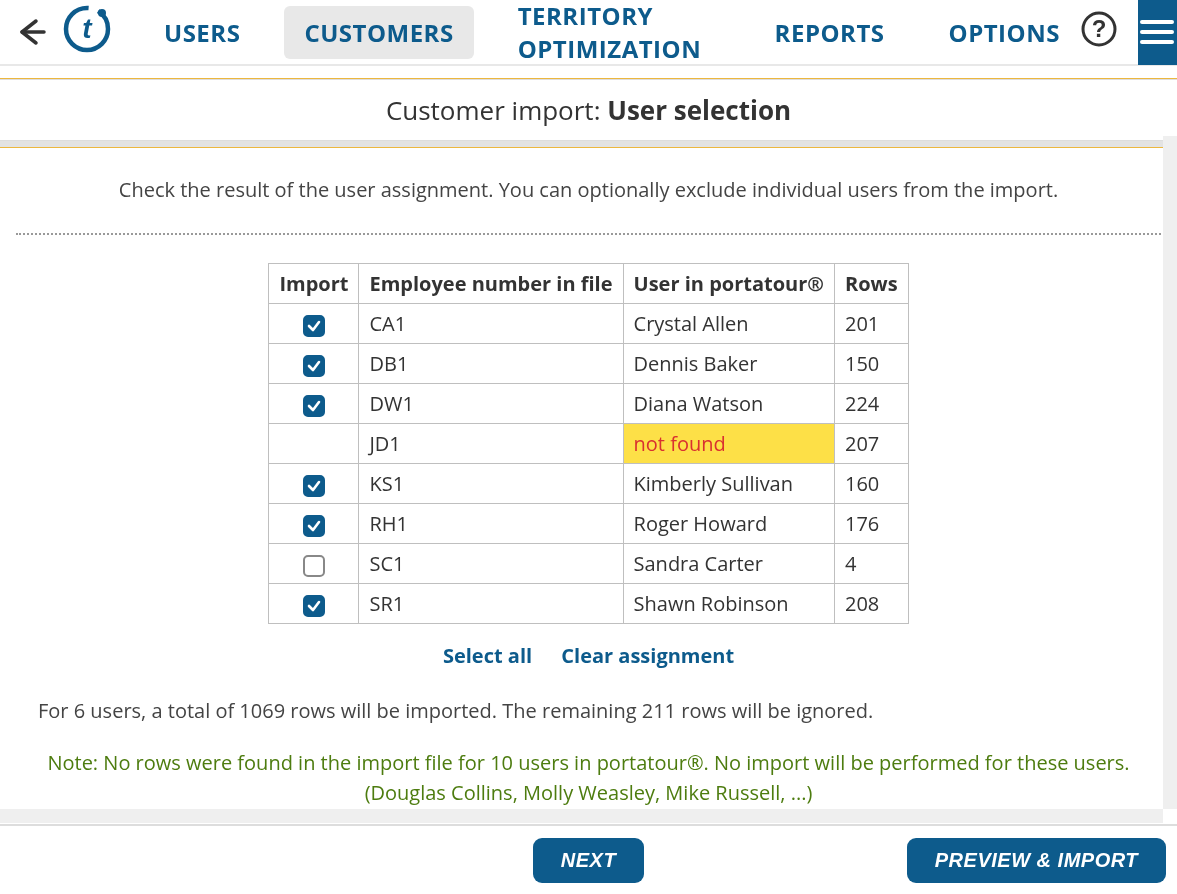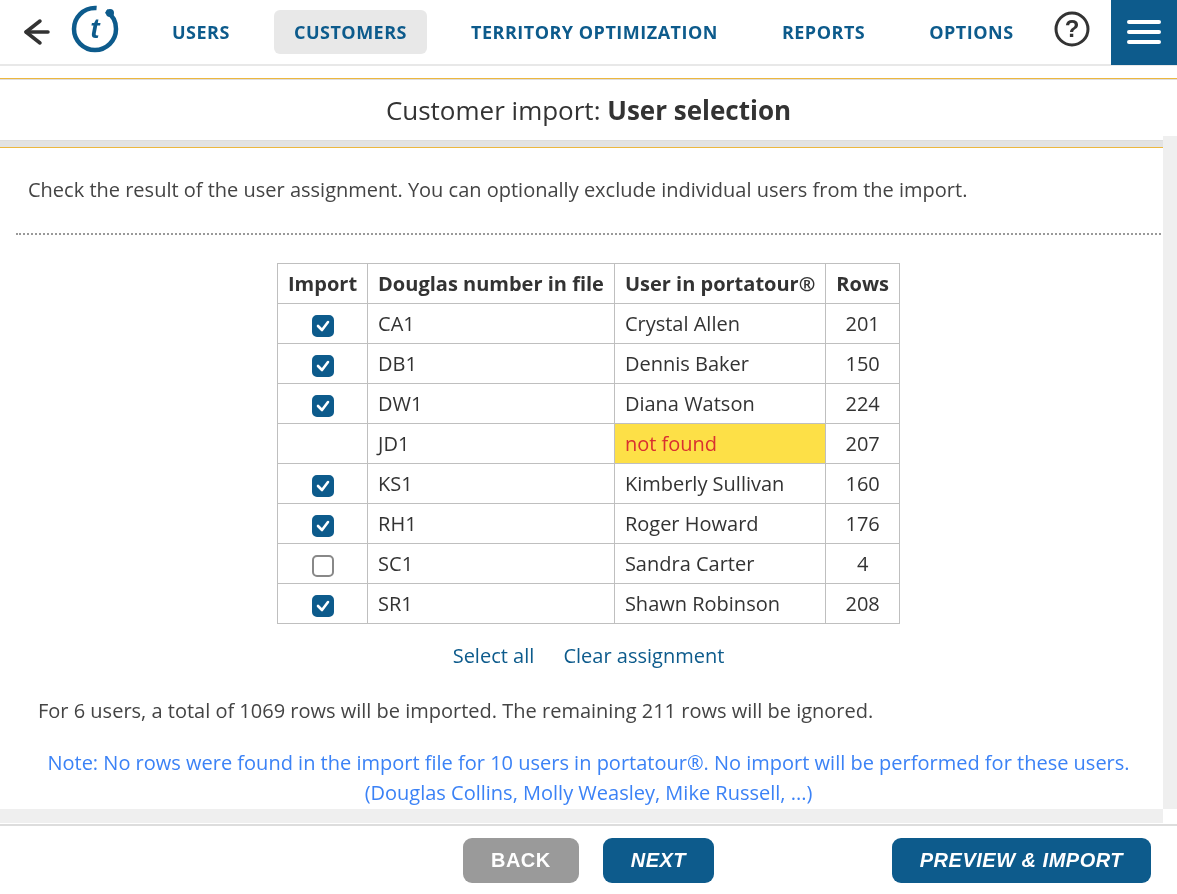--- a/index.html
+++ b/index.html
@@ -34,21 +34,21 @@
     margin-left: 14px;
     margin-right: 32px;
     cursor: pointer;
   }
   .nav-item {
     color: #0d5b8c;
     font-weight: 700;
     letter-spacing: 0.5px;
     padding: 10px 20px;
     cursor: pointer;
-    font-size: 18px;
+    font-size: 24px;
     border-radius: 6px;
   }
   .nav-item.active {
     background: #e8e8e8;
     color: #0d5b8c;
   }
   .nav-spacer { margin: 0 12px; }
   .help-icon {
     margin-left: auto;
     margin-right: 20px;
@@ -89,21 +89,21 @@
   .content {
     position: absolute;
     top: 136px;
     bottom: 70px;
     left: 0;
     right: 0;
     overflow: auto;
     padding: 0 8px;
   }
   .instruction {
-    text-align: left;
+    text-align: center;
     font-size: 20px;
     color: #444;
     margin: 40px 20px 30px;
   }
   .dotted {
     border: none;
     border-top: 2px dotted #999;
     margin: 0 8px 28px;
   }
   table.data {
@@ -114,21 +114,21 @@
     border: 1px solid #bfbfbf;
     padding: 6px 10px;
     font-size: 20px;
     text-align: left;
   }
   table.data th {
     font-weight: 700;
     background: #fff;
   }
   table.data td.center { text-align: center; }
-  table.data td.right { text-align: center; }
+  table.data td.right { text-align: left; }
   .cb {
     width: 22px;
     height: 22px;
     border-radius: 5px;
     display: inline-flex;
     align-items: center;
     justify-content: center;
     cursor: pointer;
     vertical-align: middle;
   }
@@ -147,30 +147,31 @@
   .select-links {
     text-align: center;
     margin: 18px 0 28px;
     font-size: 20px;
   }
   .select-links a {
     color: #0d5b8c;
     text-decoration: none;
     margin: 0 12px;
     cursor: pointer;
+    font-weight: bold;
   }
   .summary {
     font-size: 20px;
     color: #444;
     margin: 0 30px 24px;
   }
   .note {
     text-align: center;
     font-size: 20px;
-    color: #3b82f6;
+    color: #4d7c0f;
     margin: 0 30px 20px;
     line-height: 1.5;
   }
   
   .footer {
     position: absolute;
     bottom: 0;
     left: 0;
     right: 0;
     height: 70px;
@@ -188,21 +189,21 @@
     border-radius: 9px;
     border: none;
     cursor: pointer;
     color: #fff;
     letter-spacing: 0.5px;
   }
   .btn-grey { background: #9a9a9a; }
   .btn-blue { background: #0d5b8c; font-style: italic; }
   .btn-preview {
     position: absolute;
-    right: 26px;
+    right: 11px;
     margin-left: 20px;
   }
   
   .scroll-track-v {
     position:absolute; right:0; top:136px; bottom:85px; width:14px; background:#efefef;
   }
   .scroll-track-h {
     position:absolute; left:0; right:14px; bottom:71px; height:14px; background:#efefef;
   }
 </style>
@@ -255,21 +256,21 @@
 </div>
 
 <div class="content">
   <div class="instruction">Check the result of the user assignment. You can optionally exclude individual users from the import.</div>
   <hr class="dotted">
 
   <table class="data">
     <thead>
       <tr>
         <th>Import</th>
-        <th>Douglas number in file</th>
+        <th>Employee number in file</th>
         <th>User in portatour®</th>
         <th>Rows</th>
       </tr>
     </thead>
     <tbody id="table-body">
         <tr>
           <td class="center"><span class="cb checked">
               <svg width="14" height="14" viewBox="0 0 14 14">
                 <path d="M2 7 L6 11 L12 3" stroke="#fff" stroke-width="2.6" fill="none" stroke-linecap="round" stroke-linejoin="round"></path>
               </svg>
@@ -353,16 +354,15 @@
   <div class="note">
     <span>Note: No rows were found in the import file for 10 users in portatour®. No import will be performed for these users.</span><br>
     <span>(Douglas Collins, Molly Weasley, Mike Russell, ...)</span>
   </div>
 </div>
 
 <div class="scroll-track-v"></div>
 <div class="scroll-track-h"></div>
 
 <div class="footer">
-  <button class="btn btn-grey">BACK</button>
   <button class="btn btn-blue">NEXT</button>
   <button class="btn btn-blue btn-preview">PREVIEW &amp; IMPORT</button>
 </div>
 
 </body></html>

